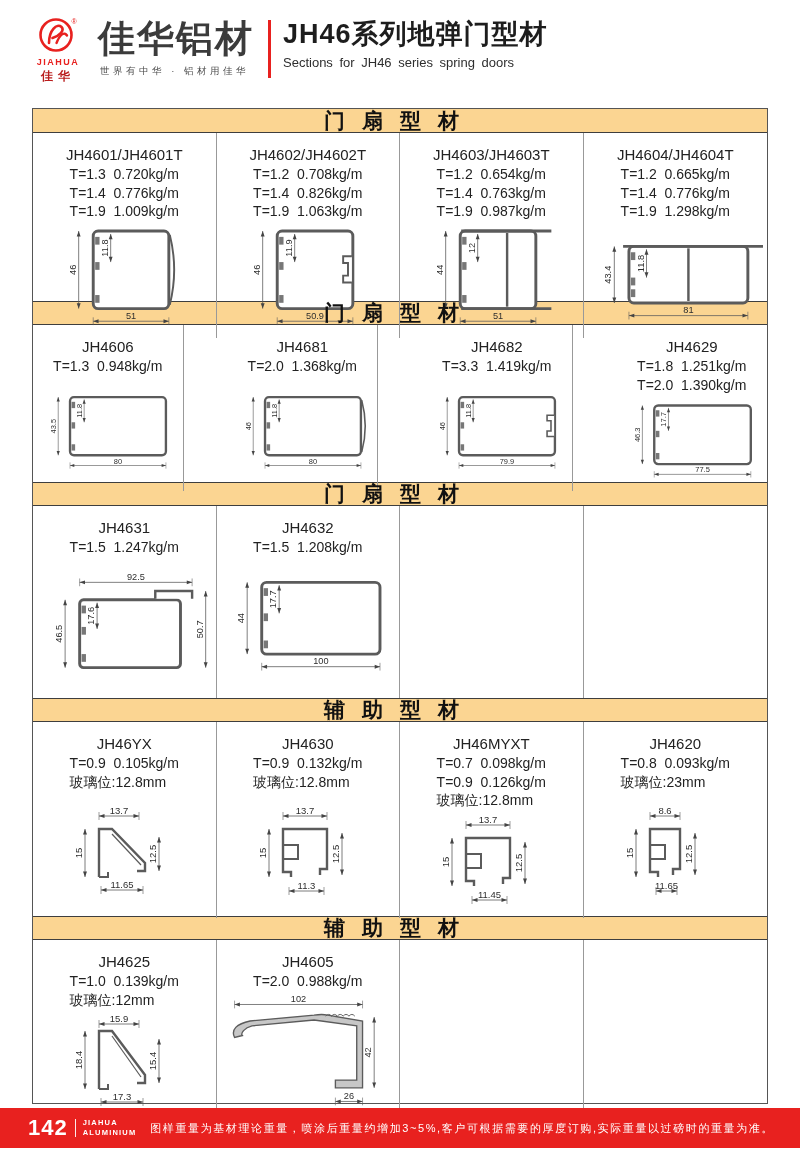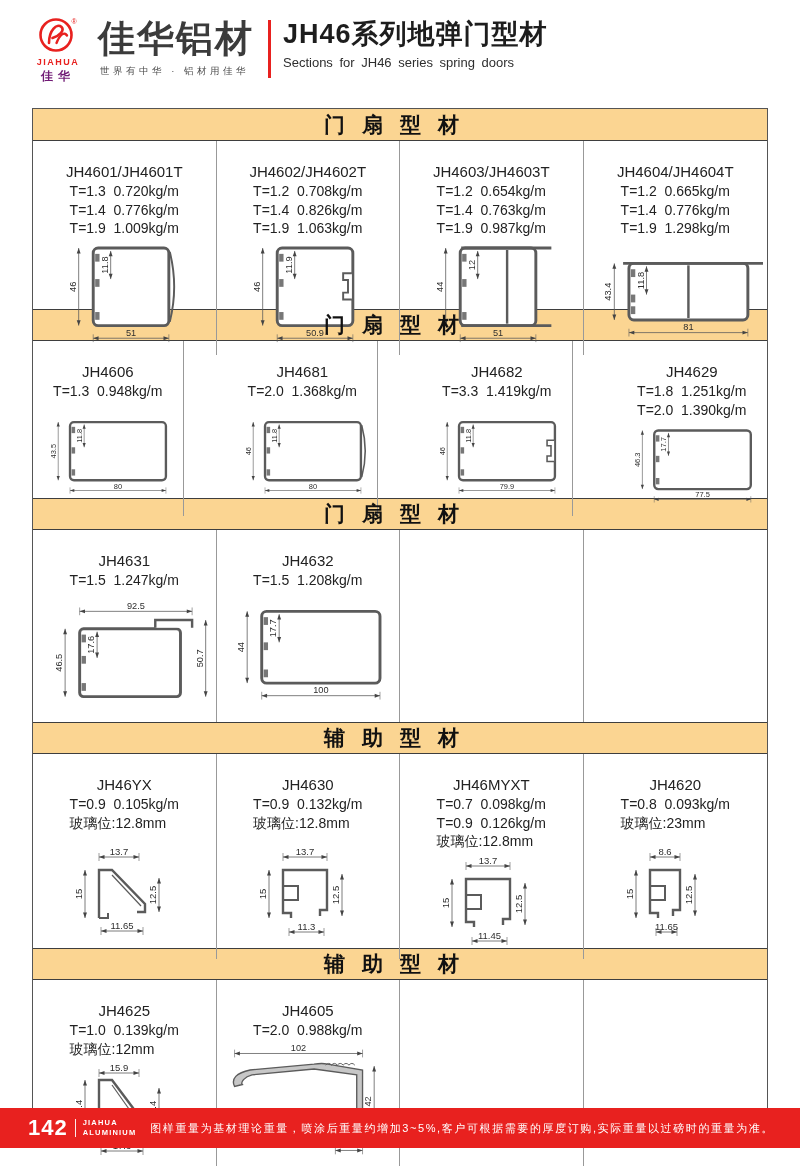--- a/index.html
+++ b/index.html
@@ -3,38 +3,38 @@
 <meta charset="utf-8">
 <style>
   html,body{margin:0;padding:0;}
   body{width:800px;height:1167px;position:relative;background:#fff;
        font-family:"Liberation Sans","DejaVu Sans",sans-serif;color:#222;overflow:hidden;}
 
   
   .header{position:absolute;left:26px;top:12px;display:flex;align-items:flex-start;}
   .logo-block{display:flex;flex-direction:column;align-items:center;width:64px;margin-top:4px;}
   .logo-brand{color:#e8211f;font-weight:bold;font-size:9px;letter-spacing:1.5px;margin-top:1px;}
-  .logo-brand-cn{color:#701a75;font-weight:bold;font-size:12px;letter-spacing:5px;margin-top:1px;}
+  .logo-brand-cn{color:#b91c1c;font-weight:bold;font-size:12px;letter-spacing:5px;margin-top:1px;}
   .company-block{margin-left:8px;margin-top:8px;}
   .company-name{font-size:37px;font-weight:bold;color:#3b3b3b;letter-spacing:2px;line-height:1;}
   .tagline{font-size:9.5px;font-weight:normal;color:#4a4a4a;letter-spacing:3.5px;margin-top:8px;margin-left:2px;}
   .red-divider{width:3px;height:58px;background:#e8211f;margin:8px 12px 0 14px;}
   .title-block{margin-top:8px;}
   .page-title{font-size:27px;font-weight:bold;color:#1d1d1d;letter-spacing:1px;line-height:1.1;}
   .page-subtitle{font-size:13px;color:#2e2e2e;margin-top:5px;word-spacing:3px;}
 
   
   .table{position:absolute;left:32px;top:108px;width:736px;border:1px solid #555;box-sizing:border-box;background:#fff;}
   .band{background:#fbd592;border-top:1px solid #3e3e3e;border-bottom:1px solid #3e3e3e;
-        height:32px;box-sizing:border-box;display:flex;align-items:center;justify-content:center;
+        height:24px;box-sizing:border-box;display:flex;align-items:center;justify-content:center;
         font-size:21px;font-weight:bold;color:#111;letter-spacing:17px;}
   .table > .band:first-child{border-top:none;}
   .cells{display:grid;grid-template-columns:repeat(4,1fr);box-sizing:border-box;}
   .cell{border-right:1px solid #999;box-sizing:border-box;display:flex;flex-direction:column;
-        align-items:center;padding:22px 4px 6px;min-width:0;}
+        align-items:center;padding:13px 4px 6px;min-width:0;}
   .cell:last-child{border-right:none;}
   .code{font-size:15px;color:#222;line-height:1.25;}
   .specs{text-align:left;}
   .specs div{font-size:14px;color:#222;line-height:1.34;white-space:pre;}
   .drawing{flex:1;min-height:0;width:100%;display:flex;align-items:center;justify-content:center;margin-top:2px;}
   .drawing svg{height:100%;max-width:100%;}
 
   
   .footer{position:absolute;left:0;top:1108px;width:100%;height:40px;background:#e8211f;
           display:flex;align-items:center;color:#fff;box-sizing:border-box;}

